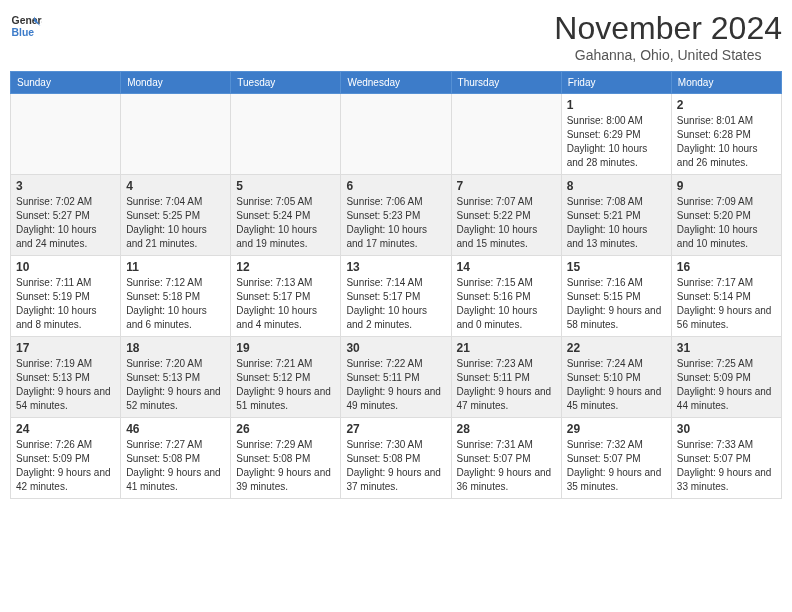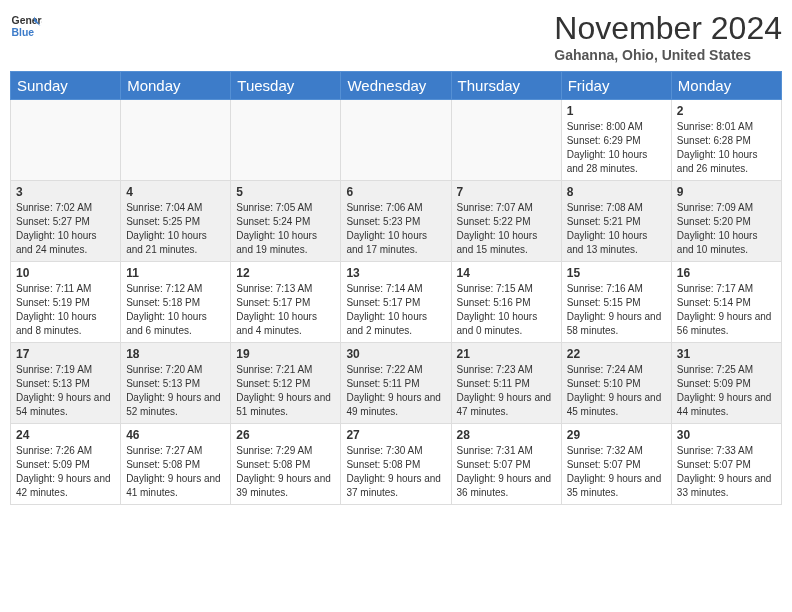--- a/index.html
+++ b/index.html
@@ -19,43 +19,42 @@
     .logo {
       display: flex;
       align-items: center;
       gap: 4px;
     }
     .logo-icon {
       width: 32px;
       height: 32px;
     }
     .title-block {
-      text-align: left;
+      text-align: center;
     }
     .month-title {
       font-size: 32px;
       font-weight: normal;
       color: #333;
     }
     .location {
       font-size: 14px;
       color: #555;
-      font-weight: bold;
     }
     .calendar {
       width: 100%;
       border-collapse: collapse;
       border: 1px solid #ccc;
     }
     .calendar th {
       background-color: #3d7cc9;
       color: #fff;
       text-align: left;
       padding: 5px 6px;
-      font-size: 15px;
+      font-size: 10px;
       font-weight: normal;
       border: 1px solid #5590d4;
     }
     .calendar td {
       width: 14.28%;
       vertical-align: top;
       padding: 4px 5px;
       font-size: 10px;
       color: #333;
       border: 1px solid #ddd;

